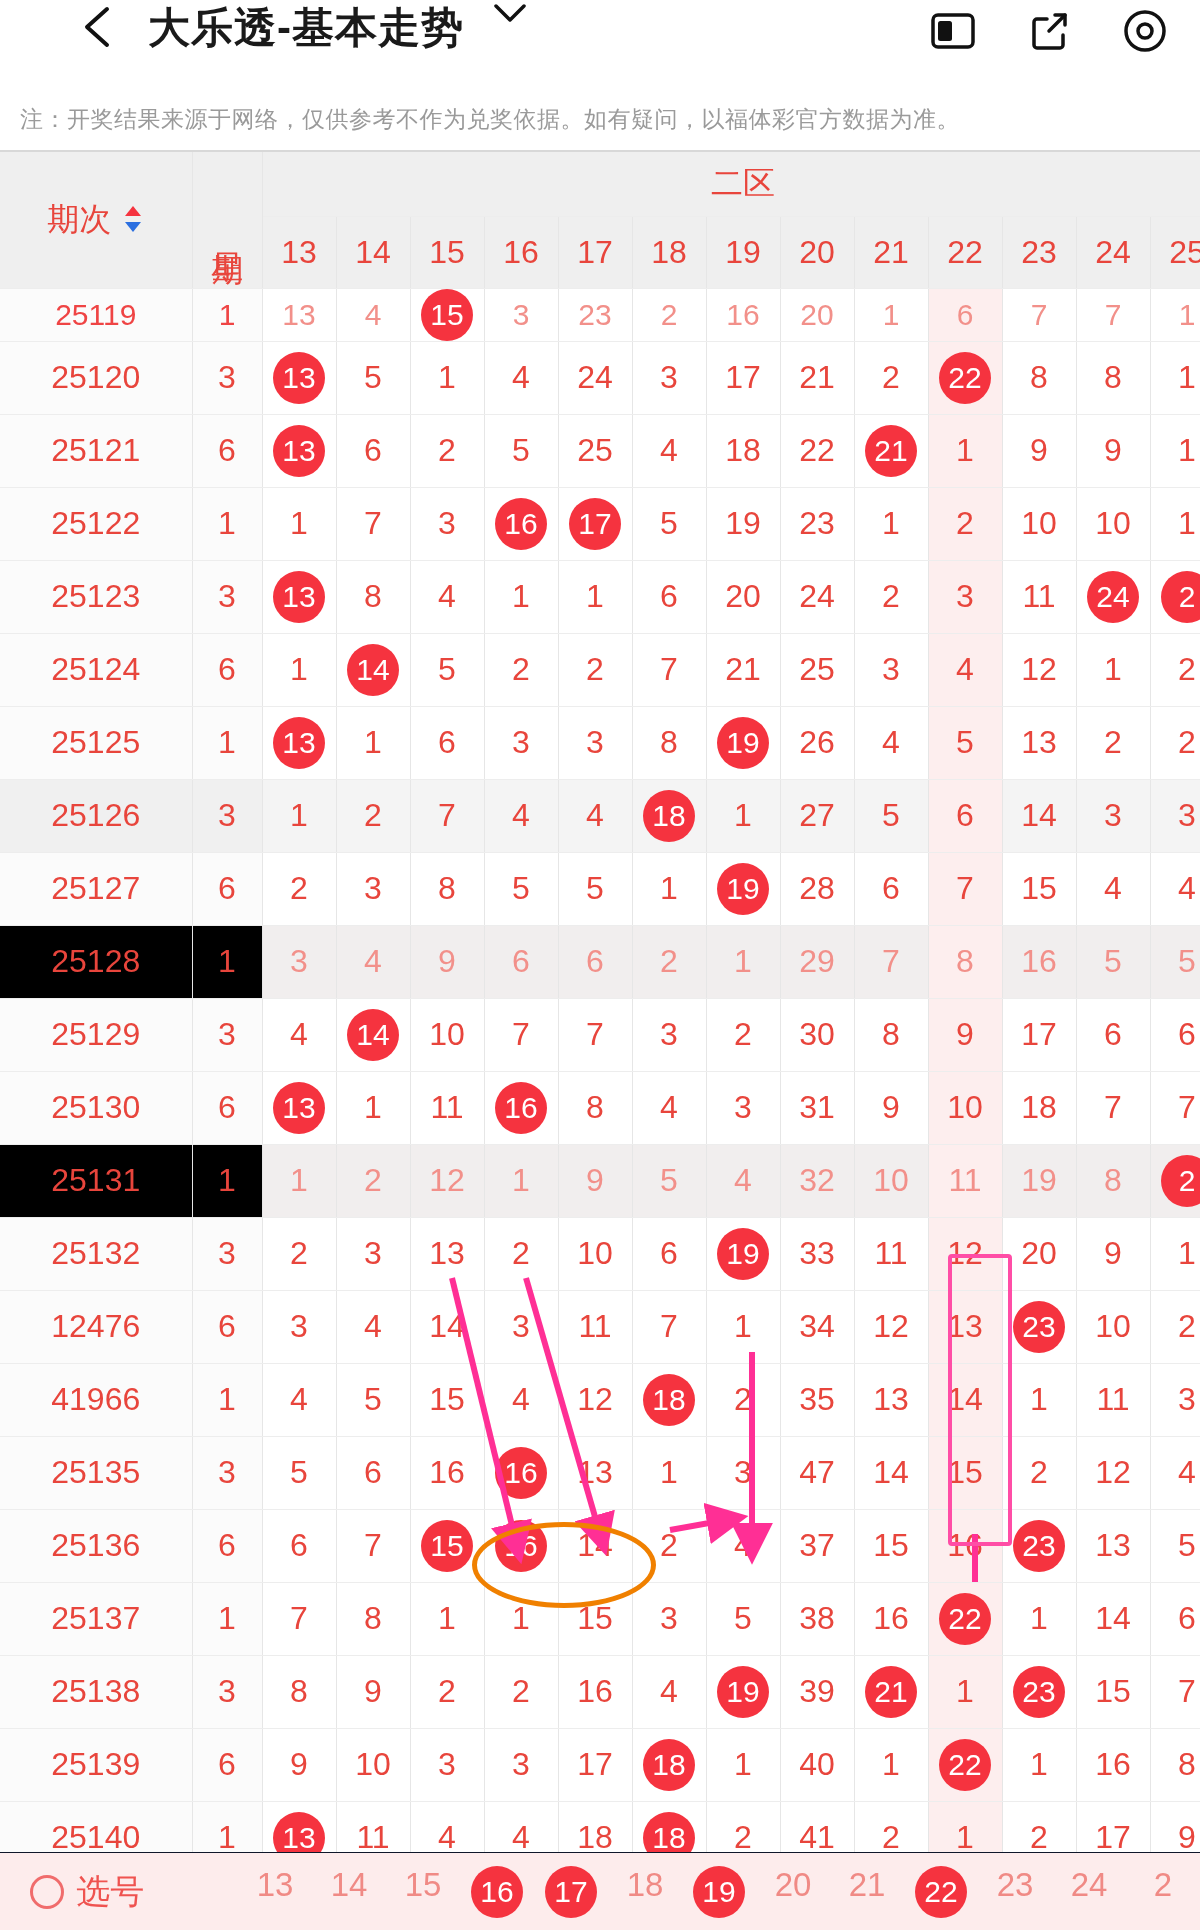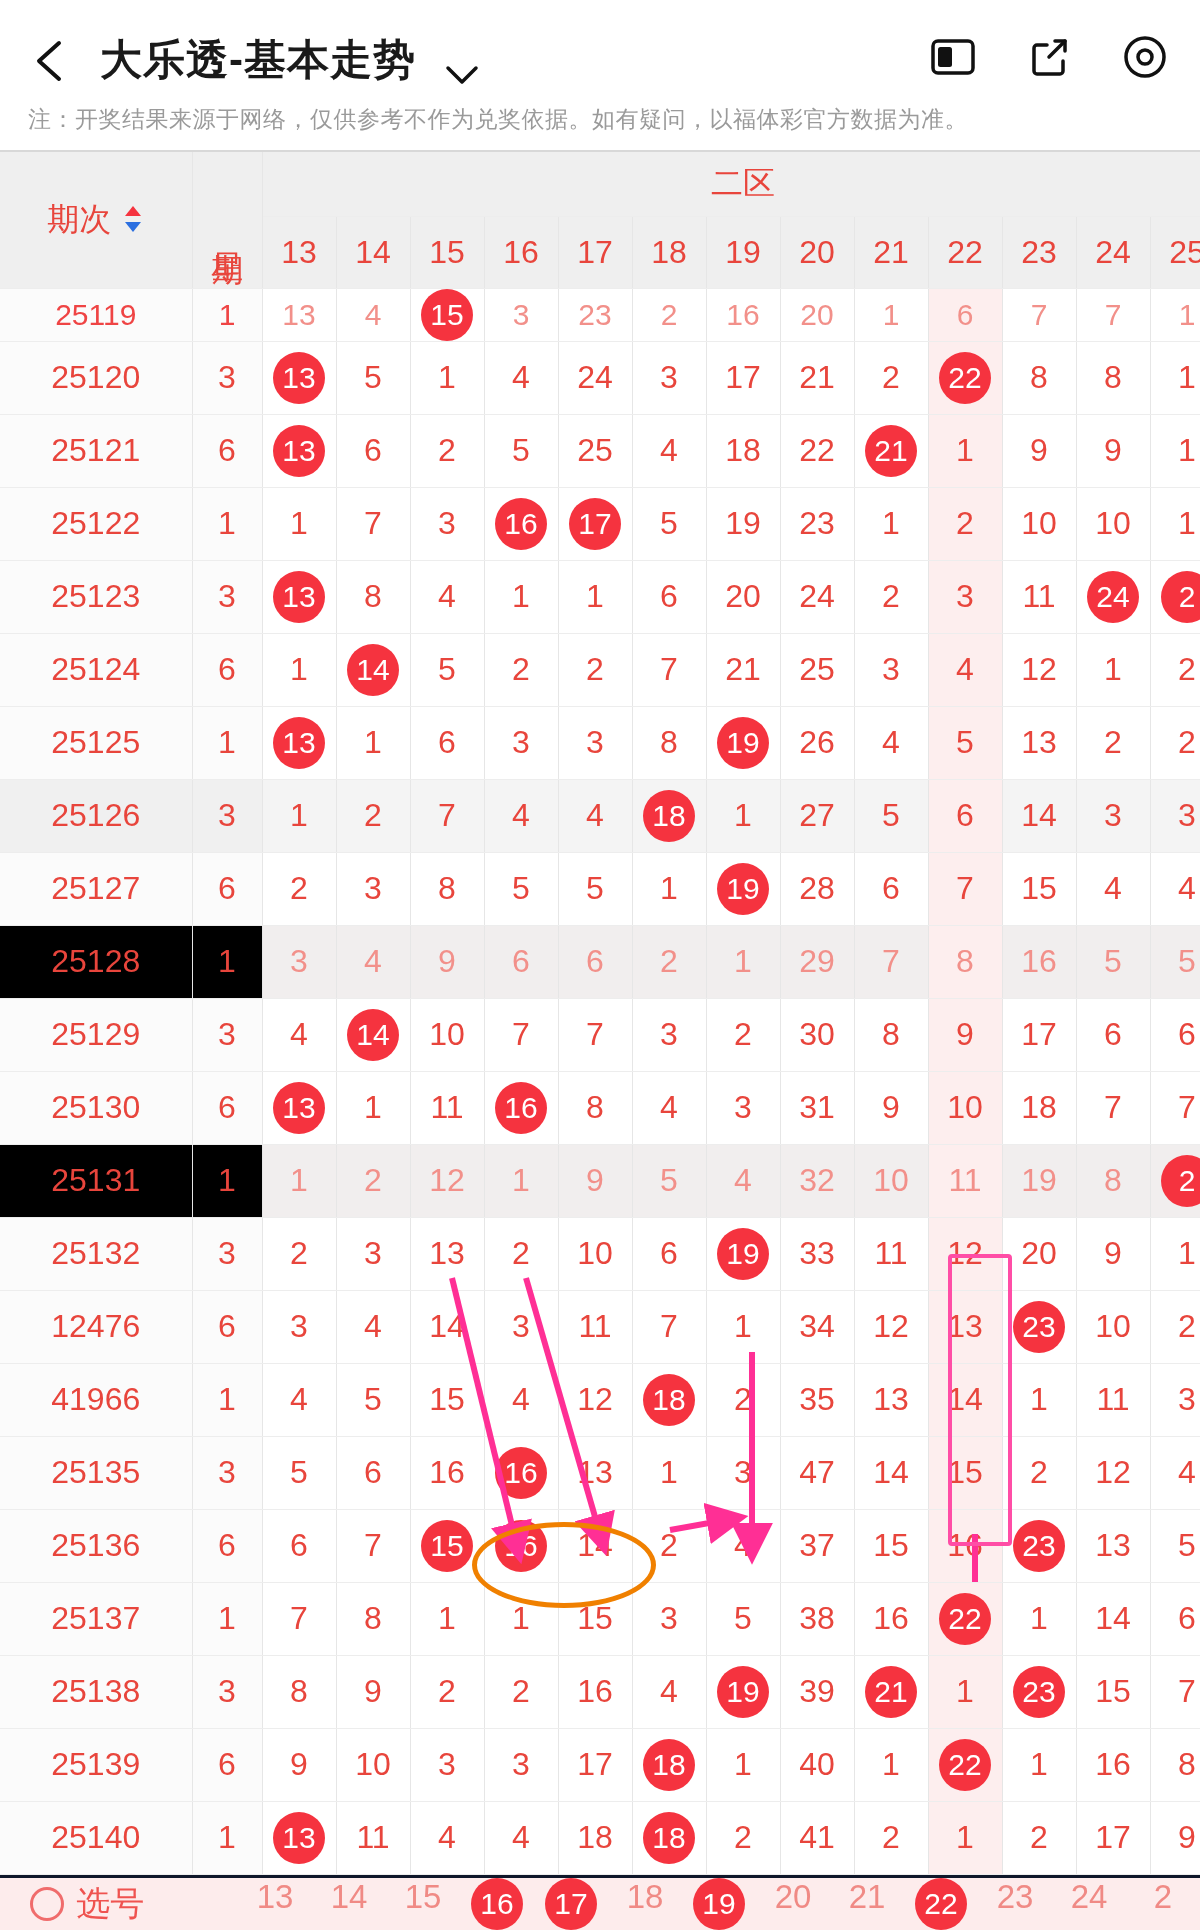--- a/index.html
+++ b/index.html
@@ -7,23 +7,24 @@
   body {
     font-family: "Liberation Sans", "DejaVu Sans", sans-serif;
     background:#ffffff;
     color:#333;
     overflow:hidden;
   }
   
   .header {
     height:88px;
     display:flex;
-    align-items:flex-end;
+    align-items:flex-start;
     padding:0 24px;
     background:#ffffff;
+    margin-left:48px;
   }
   .back-btn {
     width:54px; height:54px;
     display:flex; align-items:center; justify-content:center;
     cursor:pointer;
   }
   .back-btn svg { display:block; }
   .title {
     font-size:42px;
     font-weight:bold;
@@ -36,21 +37,21 @@
   .header-icon {
     width:62px; height:62px;
     display:flex; align-items:center; justify-content:center;
     margin-left:34px;
     cursor:pointer;
   }
   
   .note {
     height:62px;
     display:flex; align-items:center;
-    padding-left:28px;
+    padding-left:20px;
     font-size:23px;
     color:#9a9a9a;
     letter-spacing:0.5px;
     white-space:nowrap;
   }
   
   .table-wrap {
     position:relative;
     border-top:2px solid #d8d8d8;
     height:1780px;
@@ -133,23 +134,23 @@
     font-weight:normal;
   }
   td.hl-col { background:#fdeeee !important; }
   
   tr.clipped td { height:30px; overflow:hidden; color:#ef4444; font-size:30px; }
   
   .footer-row {
     position:absolute;
     left:0; bottom:0;
     width:1200px;
-    height:55px;
+    height:78px;
     background:#fdecec;
-    border-top:3px solid #0f172a;
+    border-top:1px solid #0f172a;
     display:flex;
     align-items:center;
   }
   .footer-label {
     width:192px;
     display:flex; align-items:center; justify-content:center;
     gap:12px;
   }
   .footer-circle {
     width:34px; height:34px;

